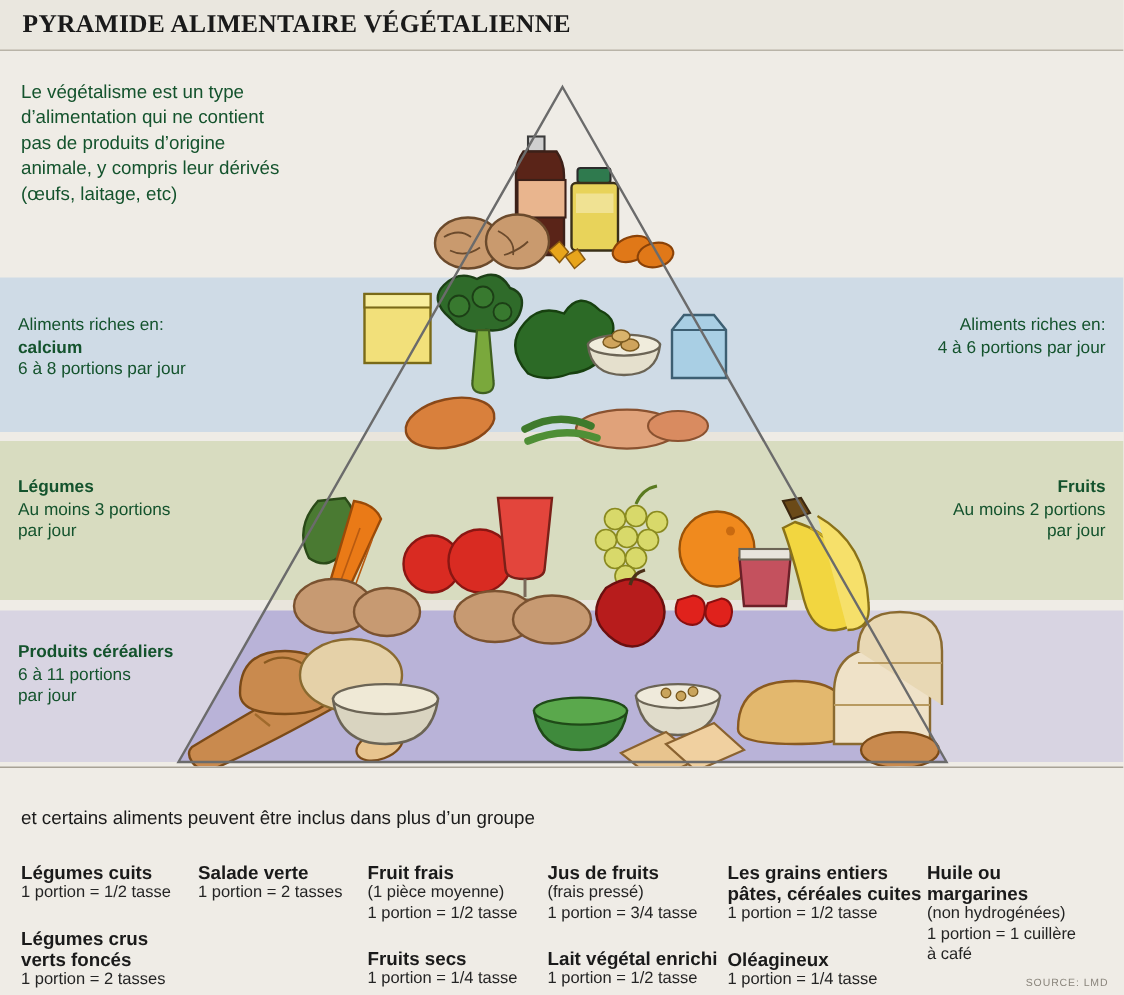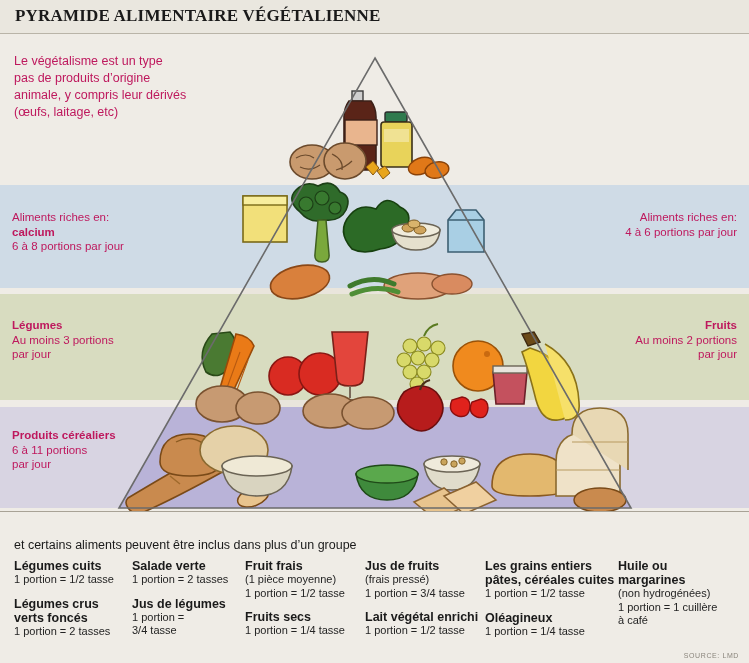--- a/index.html
+++ b/index.html
@@ -33,21 +33,21 @@
   .band-cal    { top:151px; height:103px; background:#cfdbe6; }
   .band-gap1   { top:254px; height:6px;  background:#efece6; }
   .band-veg    { top:260px; height:106px; background:#d8dcc0; }
   .band-gap2   { top:366px; height:7px;  background:#efece6; }
   .band-cer    { top:373px; height:101px; background:#d8d4e2; }
   .band-gap3   { top:474px; height:3px;  background:#efece6; }
 
   .svgwrap { position:absolute; left:0; top:0; width:749px; height:477px; }
 
   
-  .lbl { position:absolute; font-size:11.5px; line-height:14.5px; color:#be185d; }
+  .lbl { position:absolute; font-size:11.5px; line-height:14.5px; color:#14532d; }
   .lbl .b { font-weight:bold; }
   .lbl.right { text-align:right; }
 
   .lbl-intro   { left:14px;  top:19px;  width:215px; line-height:17px; font-size:12.5px; }
   .lbl-sources { right:14px; top:44px;  width:220px; line-height:15.5px; font-size:12px; }
   .lbl-cal     { left:12px;  top:176px; width:190px; }
   .lbl-prot    { right:12px; top:176px; width:190px; }
   .lbl-veg     { left:12px;  top:284px; width:180px; }
   .lbl-fruit   { right:12px; top:284px; width:180px; }
   .lbl-cer     { left:12px;  top:394px; width:190px; }
@@ -60,21 +60,21 @@
     font-family:"Liberation Serif", serif;
     font-size:14.5px; font-weight:bold; letter-spacing:0.1px;
   }
   .foot-h2 { position:absolute; left:14px; top:27px; font-size:12.5px; }
 
   .cols { position:absolute; left:14px; top:48px; width:725px; display:flex; }
   .col { }
   .c1 { width:118px; } .c2 { width:113px; } .c3 { width:120px; }
   .c4 { width:120px; } .c5 { width:133px; } .c6 { width:120px; }
   .entry { margin-bottom:10px; }
-  .entry .name { font-size:12.5px; font-weight:bold; line-height:14px; }
+  .entry .name { font-size:12.5px; font-weight:bold; line-height:14px;margin-top:16px; }
   .entry .det  { font-size:11px; line-height:13.5px; color:#242424; }
 
   .source {
     position:absolute; right:10px; bottom:4px;
     font-size:7px; letter-spacing:0.6px; color:#8a857c;
   }
 </style>
 </head>
 <body>
 
@@ -247,20 +247,21 @@
         <path d="M556 436 h64 M572 408 h56" stroke="#b89a60" stroke-width="1.2"></path>
 
         <ellipse cx="600" cy="466" rx="26" ry="12" fill="#c98a4e" stroke="#7a4a18" stroke-width="1.5"></ellipse>
       </g>
 
       <polygon points="375,24 631,474 119,474" fill="none" stroke="#6b6b6b" stroke-width="1.6"></polygon>
     </svg>
 
     <div class="lbl lbl-intro">
       <div>Le végétalisme est un type</div>
+      <div>d’alimentation qui ne contient</div>
       <div>pas de produits d’origine</div>
       <div>animale, y compris leur dérivés</div>
       <div>(œufs, laitage, etc)</div>
     </div>
 
 
     <div class="lbl lbl-cal">
       <div>Aliments riches en:</div>
       <div class="b">calcium</div>
       <div>6 à 8 portions par jour</div>
@@ -303,25 +304,20 @@
           <div class="entry">
             <div class="name">Légumes crus<br>verts foncés</div>
             <div class="det">1 portion = 2 tasses</div>
           </div>
         </div>
         <div class="col c2">
           <div class="entry">
             <div class="name">Salade verte</div>
             <div class="det">1 portion = 2 tasses</div>
           </div>
-          <div class="entry">
-            <div class="name">Jus de légumes</div>
-            <div class="det">1 portion =</div>
-            <div class="det">3/4 tasse</div>
-          </div>
         </div>
         <div class="col c3">
           <div class="entry">
             <div class="name">Fruit frais</div>
             <div class="det">(1 pièce moyenne)</div>
             <div class="det">1 portion = 1/2 tasse</div>
           </div>
           <div class="entry">
             <div class="name">Fruits secs</div>
             <div class="det">1 portion = 1/4 tasse</div>

